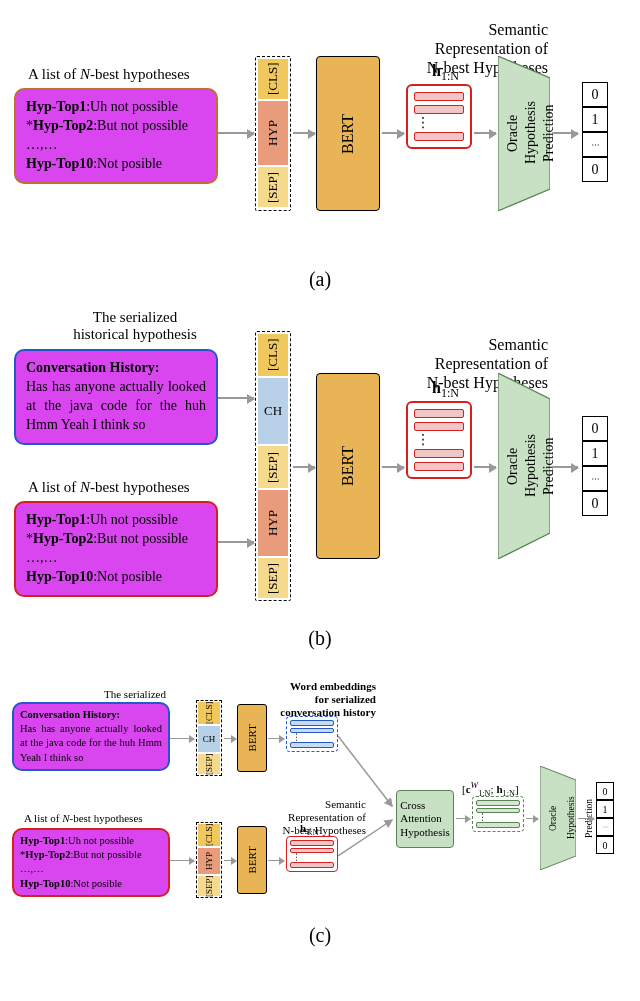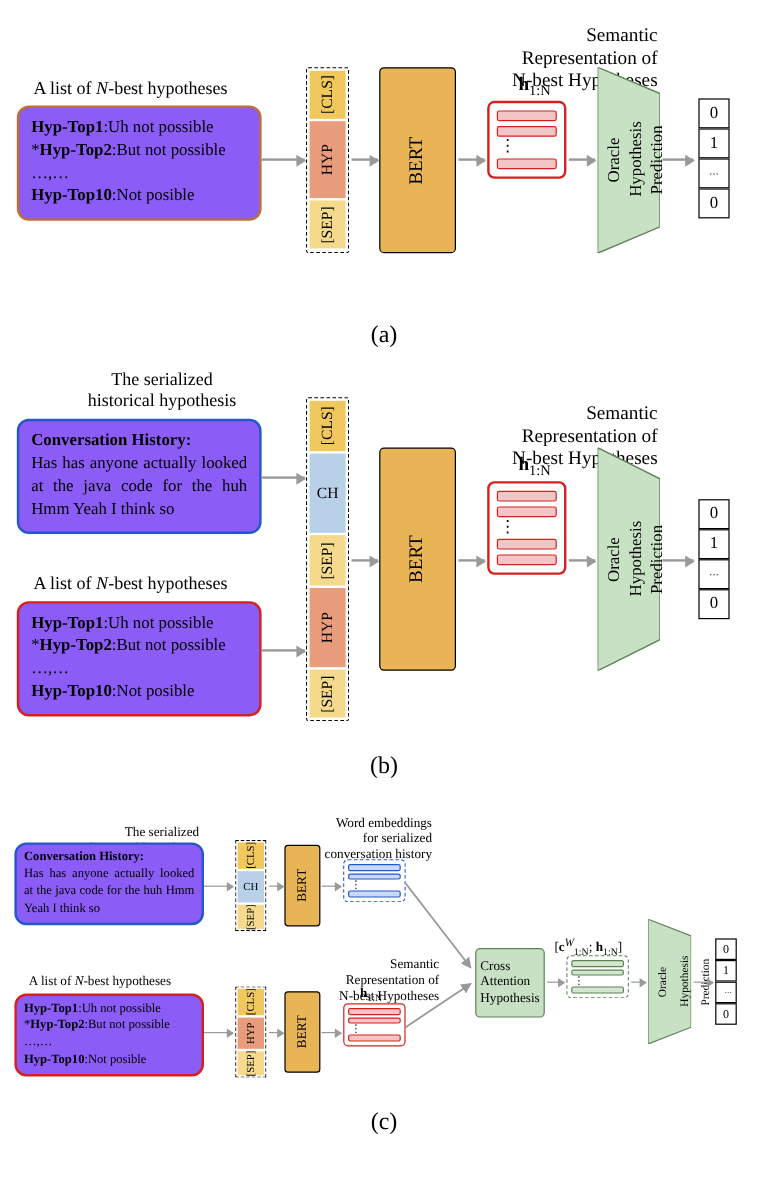--- a/index.html
+++ b/index.html
@@ -1,21 +1,21 @@
 <!DOCTYPE html>
 <html><head>
 <meta charset="utf-8">
 <style>
   * { box-sizing: border-box; margin: 0; padding: 0; }
   body { width: 640px; font-family: "Times New Roman", serif; background: #fff; color: #000; }
   .panel { position: relative; border-bottom: 0; margin: 0; }
   .cap { width: 100%; text-align: center; font-size: 20px; padding: 6px 0 10px; }
   .hdr { font-size: 16px; text-align: right; line-height: 1.2; margin-top: 16px; }
   .hdr.small { font-size: 11px; }
-  .box { position: absolute; border: 2.5px solid; border-radius: 10px; background: #8b5cf6; padding: 8px 10px; font-size: 14px; line-height: 1.35; }
+  .box { position: absolute; border: 2.5px solid; border-radius: 10px; background: #d946ef; padding: 8px 10px; font-size: 14px; line-height: 1.35; }
   .box.small { font-size: 10.5px; padding: 4px 6px; border-width: 2px; }
   .token { position: absolute; display: flex; align-items: center; justify-content: center; writing-mode: vertical-rl; transform: rotate(180deg); font-size: 13px; }
   .token.h { writing-mode: horizontal-tb; transform: none; }
   .blk { position: absolute; display: flex; align-items: center; justify-content: center; font-size: 16px; }
   .blk.small { font-size: 11px; }
   .dash { border: 1.5px dashed #000 !important; }
   .bars { position: absolute; border: 2px solid; border-radius: 6px; padding: 6px 6px; display: flex; flex-direction: column; gap: 4px; background:#fff; }
   .bars.small { padding: 3px; gap: 2px; border-width: 1.5px; border-radius:4px; }
   .bar { height: 9px; border: 1.2px solid; border-radius: 2px; }
   .bar.small { height: 5.5px; border-width: 1px; }
@@ -176,21 +176,21 @@
 
 <div class="panel" style="height:258px;">
 
   <div class="hdr small" style="position:absolute; left:56px; top:12px; width:110px; white-space:pre-line;">The serialized
 historical hypothesis</div>
   <div class="box small b-blue" style="left:12px; top:42px; width:158px; text-align:justify;">
     <b><span>Conversation History</span>:</b><br>
     <span>Has has anyone actually looked at the java code for the huh Hmm Yeah I think so</span>
   </div>
 
-  <div class="hdr small" style="position:absolute; left:242px; top:4px; width:118px; white-space:pre-line;">Word embeddings
+  <div class="hdr small" style="position:absolute; left:258px; top:4px; width:118px; white-space:pre-line;font-weight:bold;">Word embeddings
 for serialized
 conversation history</div>
 
   <div class="arr small" style="left:170px; top:78px; width:24px;"></div>
   <div class="dash" style="position:absolute; left:196px; top:40px; width:26px; height:76px; border-radius:1px;"></div>
   <div class="token fill-yellow" style="left:198px; top:42px; width:22px; height:22px; font-size:9px;">[CLS]</div>
   <div class="token h fill-ch" style="left:198px; top:66px; width:22px; height:26px; font-size:9px;">CH</div>
   <div class="token fill-ylt" style="left:198px; top:94px; width:22px; height:20px; font-size:9px;">[SEP]</div>
 
   <div class="arr small" style="left:224px; top:78px; width:12px;"></div>

